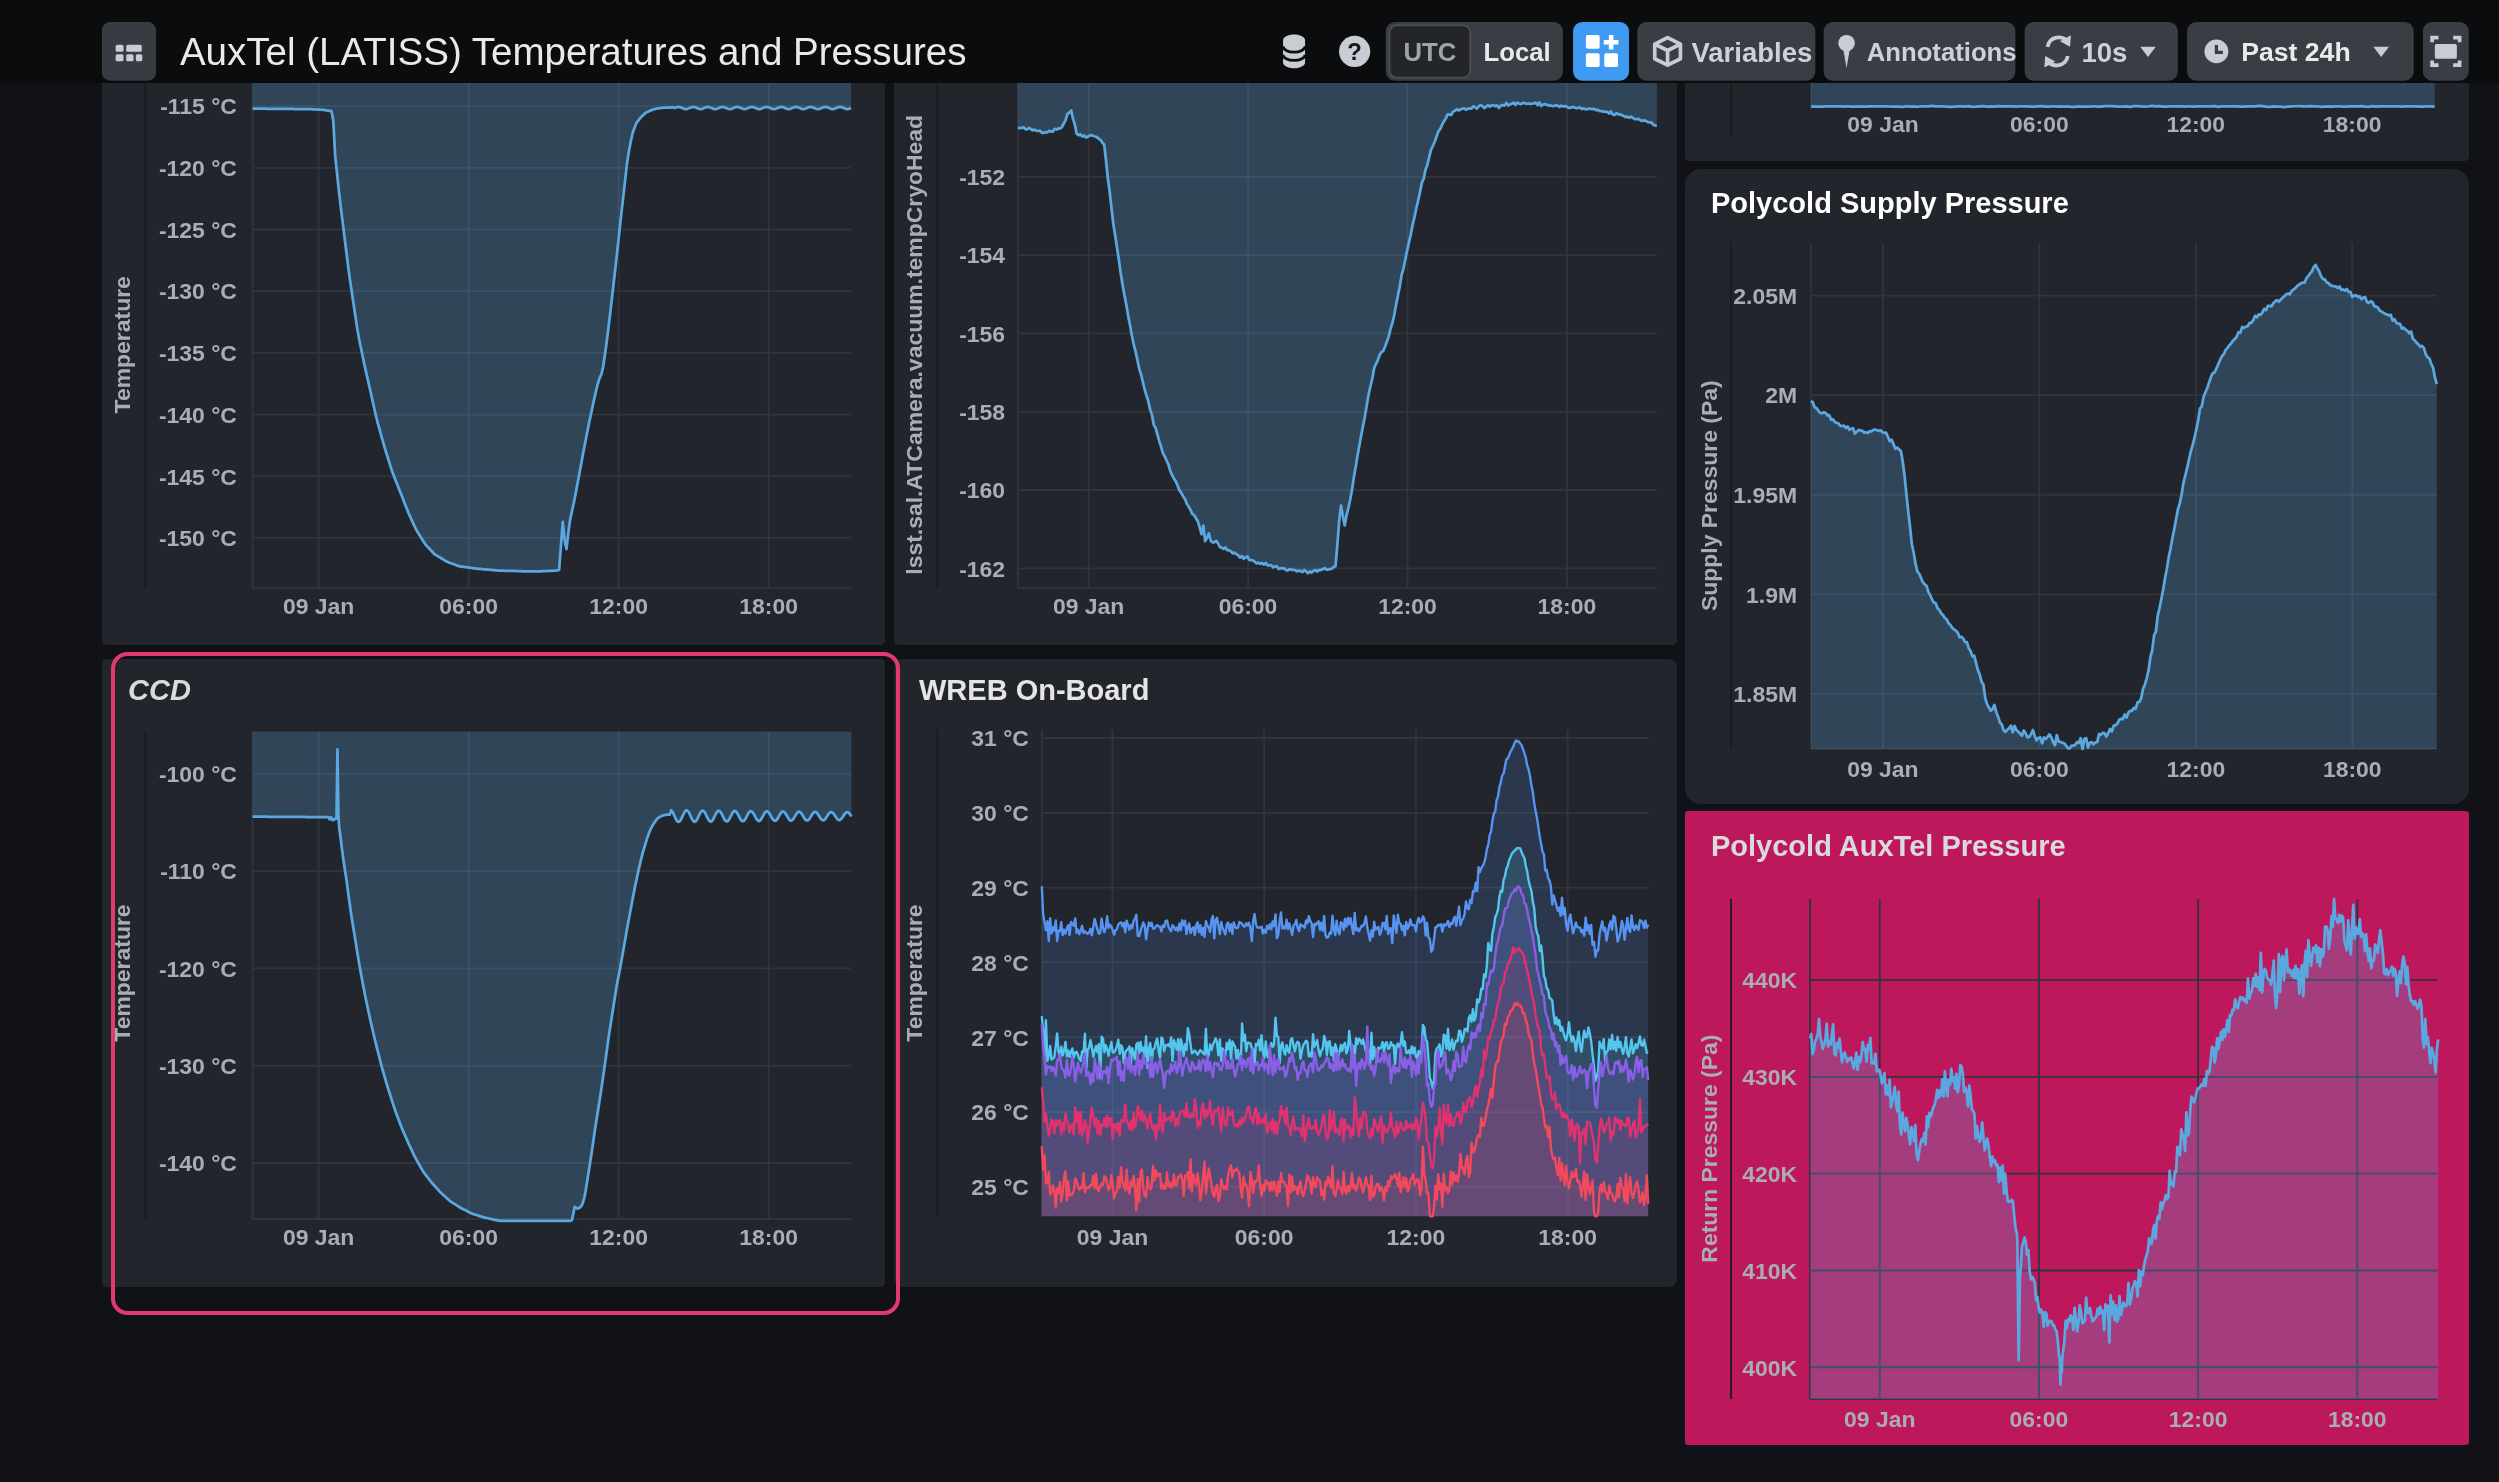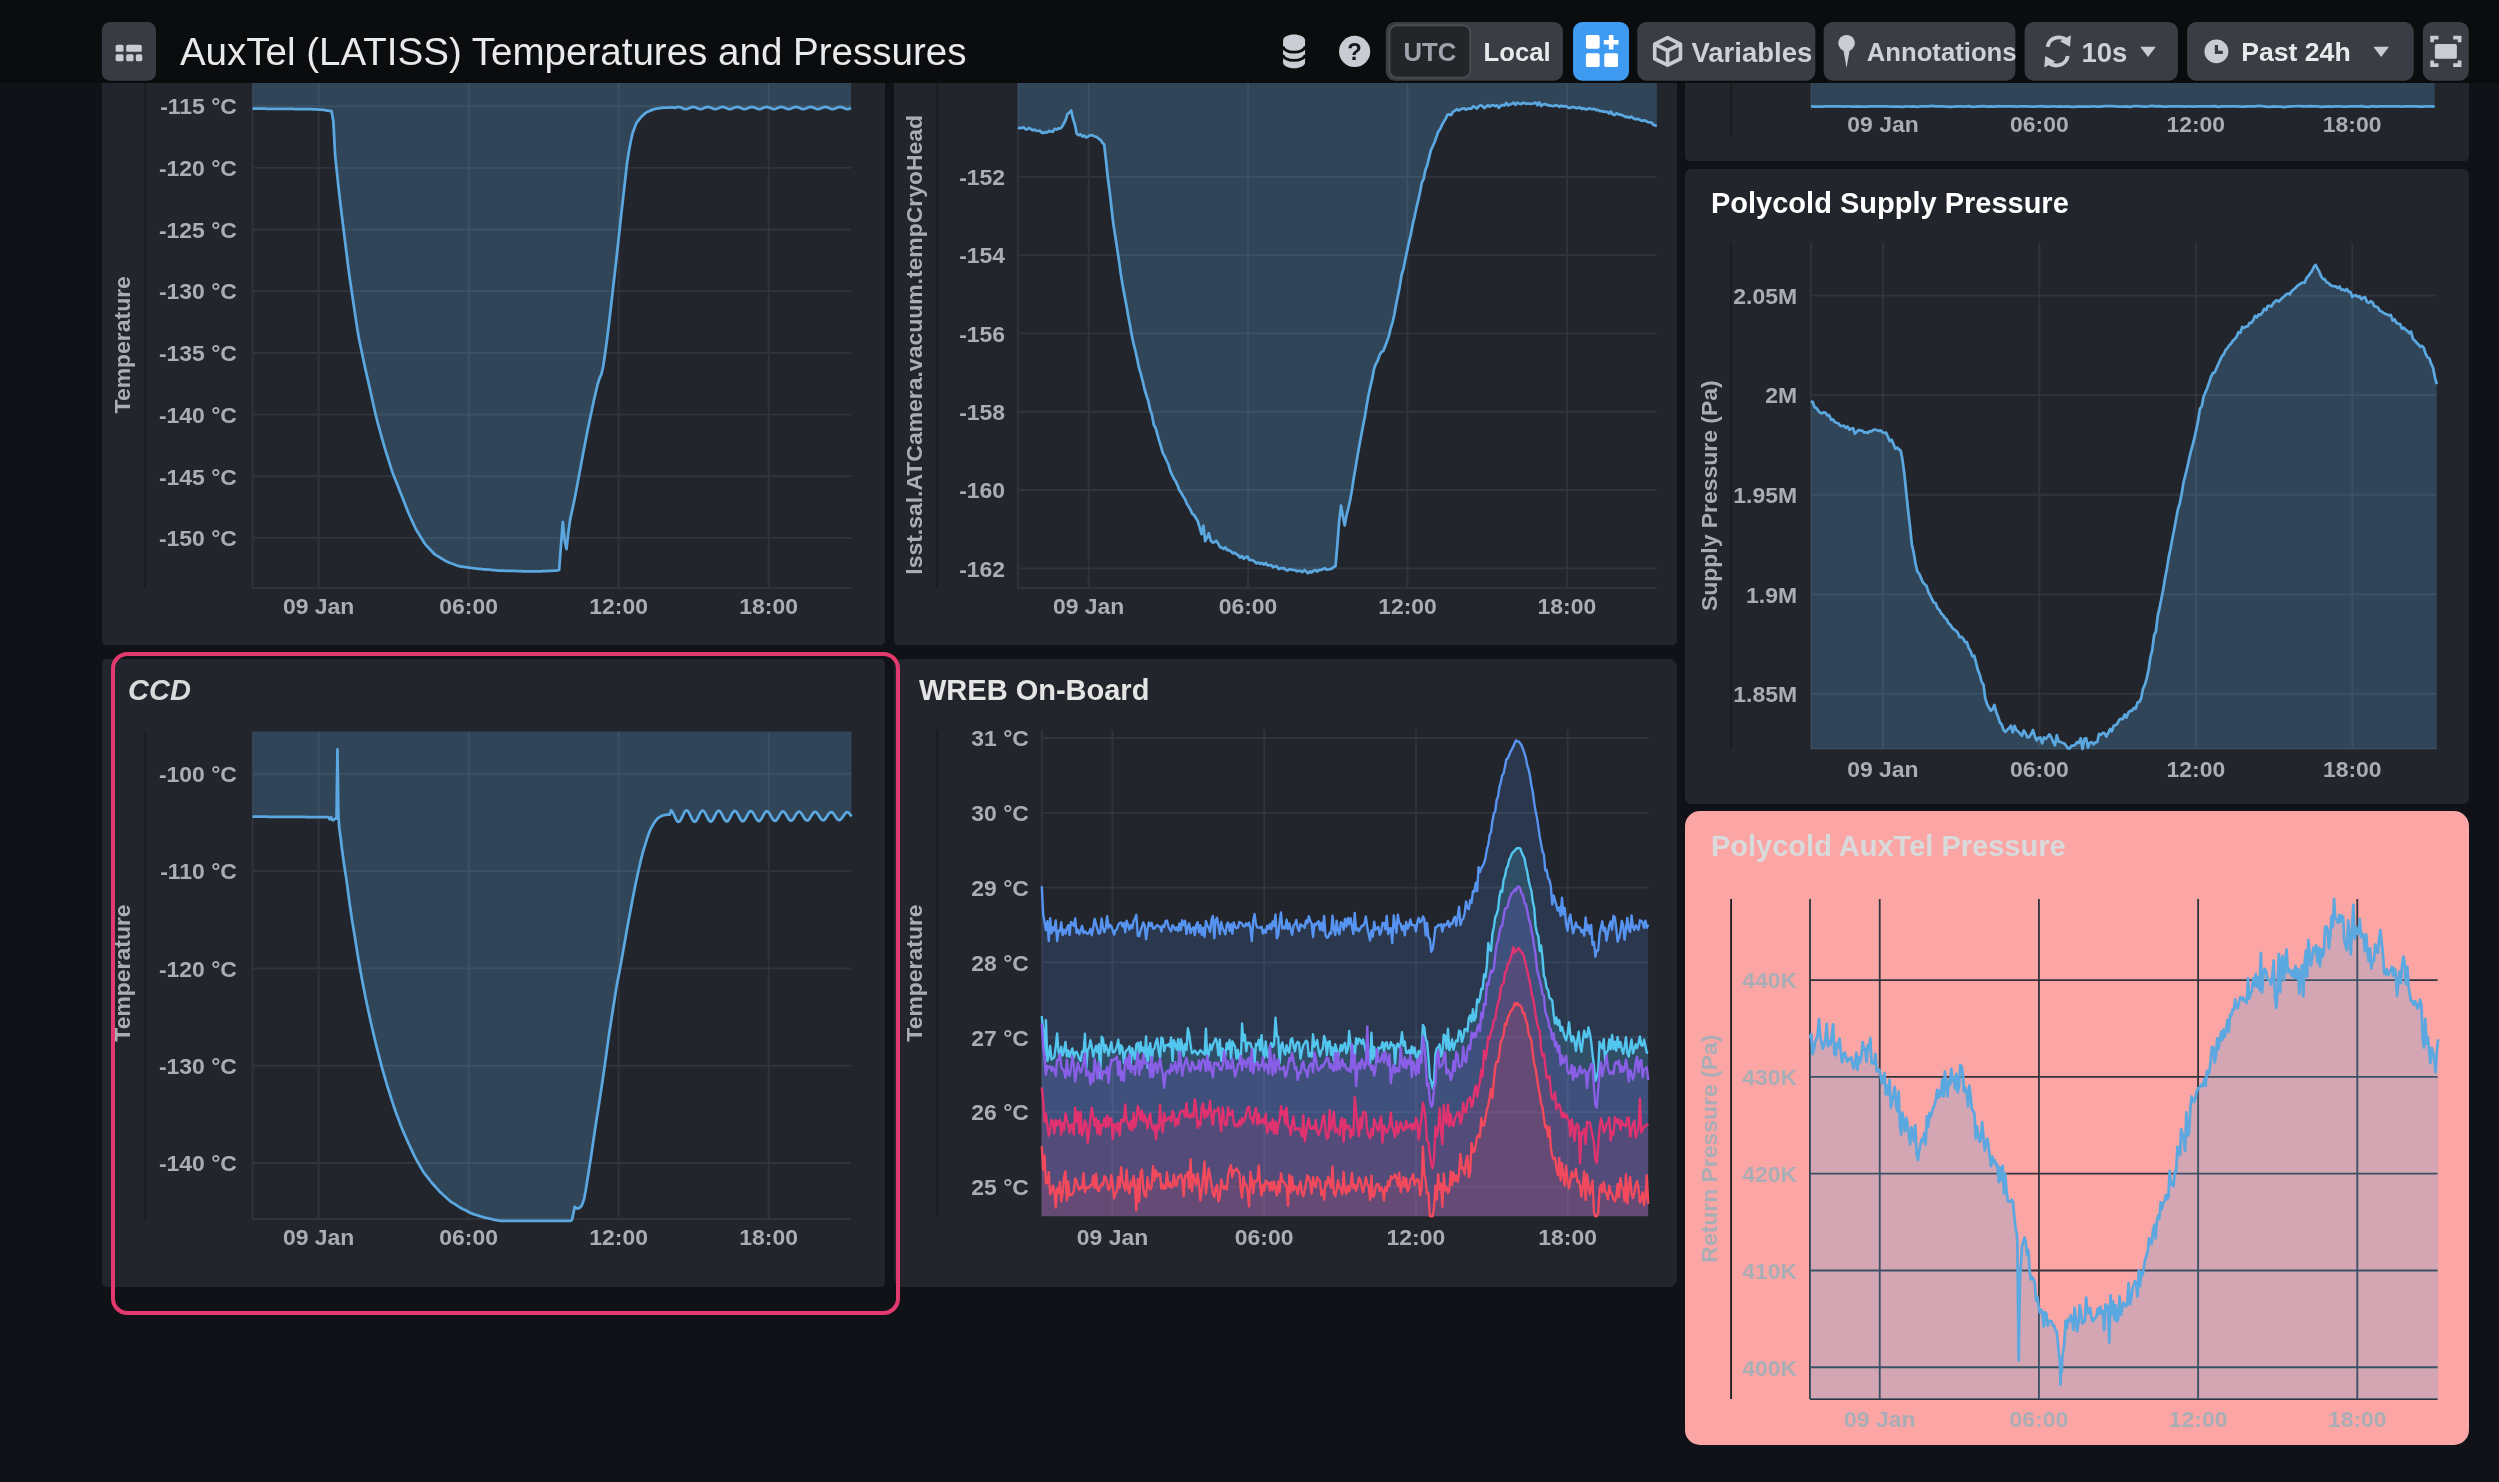--- a/index.html
+++ b/index.html
@@ -133,21 +133,21 @@
 <div style="position:absolute;left:1685px;top:-27.5px;width:784px;height:188px;background:#22252b;border-radius:4.6px;overflow:hidden;"><svg width="784" height="188" viewBox="0 0 854 205">
       <text x="215.5" y="173.0" text-anchor="middle" font-size="25" font-weight="600" fill="#a9aeb6">09 Jan</text>
       <text x="386.0" y="173.0" text-anchor="middle" font-size="25" font-weight="600" fill="#a9aeb6">06:00</text>
       <text x="556.5" y="173.0" text-anchor="middle" font-size="25" font-weight="600" fill="#a9aeb6">12:00</text>
       <text x="727.0" y="173.0" text-anchor="middle" font-size="25" font-weight="600" fill="#a9aeb6">18:00</text>
       <line x1="50.0" y1="30.0" x2="50.0" y2="178.0" stroke="#1a1c20" stroke-width="2"></line>
       <line x1="137" y1="30" x2="137" y2="149" stroke="#31343c" stroke-width="2"></line>
       <path d="M137.0 145.5L141.0 145.6L145.0 145.8L149.0 145.7L153.0 145.5L157.0 145.5L161.0 145.3L165.0 145.5L169.0 145.4L173.0 145.6L177.0 145.3L181.0 145.6L185.0 145.8L189.0 145.5L193.0 145.6L197.0 145.7L201.0 145.4L205.0 145.5L209.0 145.5L213.0 145.5L217.0 145.3L221.0 145.5L225.0 145.6L229.0 145.8L233.0 145.7L237.0 146.0L241.0 145.3L245.0 145.7L249.0 145.5L253.0 146.0L257.0 145.3L261.0 145.3L265.0 145.4L269.0 145.0L273.0 145.4L277.0 145.3L281.0 145.5L285.0 145.6L289.0 145.9L293.0 145.7L297.0 145.4L301.0 145.3L305.0 145.6L309.0 145.2L313.0 145.9L317.0 145.8L321.0 145.4L325.0 145.1L329.0 145.8L333.0 145.5L337.0 145.8L341.0 145.1L345.0 145.4L349.0 145.5L353.0 145.5L357.0 145.4L361.0 145.6L365.0 145.3L369.0 145.5L373.0 145.5L377.0 145.6L381.0 145.7L385.0 145.3L389.0 145.2L393.0 145.8L397.0 145.6L401.0 145.3L405.0 145.8L409.0 145.5L413.0 145.8L417.0 145.5L421.0 146.0L425.0 145.9L429.0 145.4L433.0 145.7L437.0 145.6L441.0 145.8L445.0 145.3L449.0 145.7L453.0 145.7L457.0 145.1L461.0 145.2L465.0 145.1L469.0 145.4L473.0 145.7L477.0 145.8L481.0 145.5L485.0 145.9L489.0 145.2L493.0 145.1L497.0 145.5L501.0 145.6L505.0 145.5L509.0 145.0L513.0 145.5L517.0 145.2L521.0 145.6L525.0 145.6L529.0 145.3L533.0 145.4L537.0 145.3L541.0 145.5L545.0 145.7L549.0 145.3L553.0 145.6L557.0 145.4L561.0 145.3L565.0 145.5L569.0 145.3L573.0 145.4L577.0 145.2L581.0 145.9L585.0 145.5L589.0 145.3L593.0 145.5L597.0 145.5L601.0 145.5L605.0 145.6L609.0 145.7L613.0 145.4L617.0 145.4L621.0 145.4L625.0 145.0L629.0 145.2L633.0 145.8L637.0 145.9L641.0 145.4L645.0 145.6L649.0 145.6L653.0 146.2L657.0 145.7L661.0 145.5L665.0 145.3L669.0 145.1L673.0 145.5L677.0 145.3L681.0 145.2L685.0 145.4L689.0 145.3L693.0 145.9L697.0 145.7L701.0 145.5L705.0 145.8L709.0 145.5L713.0 145.3L717.0 145.8L721.0 145.6L725.0 145.3L729.0 145.5L733.0 145.3L737.0 145.2L741.0 145.7L745.0 145.9L749.0 145.2L753.0 145.6L757.0 145.4L761.0 145.4L765.0 145.4L769.0 145.3L773.0 145.5L777.0 145.3L781.0 145.6L785.0 145.5L789.0 145.4L793.0 145.3L797.0 145.4L801.0 145.7L805.0 145.6L809.0 145.3L813.0 145.5L817.0 145.7L817.0 0.0L137.0 0.0Z" fill="#5ba7e0" fill-opacity="0.25"></path>
       <path d="M137.0 145.5L141.0 145.6L145.0 145.8L149.0 145.7L153.0 145.5L157.0 145.5L161.0 145.3L165.0 145.5L169.0 145.4L173.0 145.6L177.0 145.3L181.0 145.6L185.0 145.8L189.0 145.5L193.0 145.6L197.0 145.7L201.0 145.4L205.0 145.5L209.0 145.5L213.0 145.5L217.0 145.3L221.0 145.5L225.0 145.6L229.0 145.8L233.0 145.7L237.0 146.0L241.0 145.3L245.0 145.7L249.0 145.5L253.0 146.0L257.0 145.3L261.0 145.3L265.0 145.4L269.0 145.0L273.0 145.4L277.0 145.3L281.0 145.5L285.0 145.6L289.0 145.9L293.0 145.7L297.0 145.4L301.0 145.3L305.0 145.6L309.0 145.2L313.0 145.9L317.0 145.8L321.0 145.4L325.0 145.1L329.0 145.8L333.0 145.5L337.0 145.8L341.0 145.1L345.0 145.4L349.0 145.5L353.0 145.5L357.0 145.4L361.0 145.6L365.0 145.3L369.0 145.5L373.0 145.5L377.0 145.6L381.0 145.7L385.0 145.3L389.0 145.2L393.0 145.8L397.0 145.6L401.0 145.3L405.0 145.8L409.0 145.5L413.0 145.8L417.0 145.5L421.0 146.0L425.0 145.9L429.0 145.4L433.0 145.7L437.0 145.6L441.0 145.8L445.0 145.3L449.0 145.7L453.0 145.7L457.0 145.1L461.0 145.2L465.0 145.1L469.0 145.4L473.0 145.7L477.0 145.8L481.0 145.5L485.0 145.9L489.0 145.2L493.0 145.1L497.0 145.5L501.0 145.6L505.0 145.5L509.0 145.0L513.0 145.5L517.0 145.2L521.0 145.6L525.0 145.6L529.0 145.3L533.0 145.4L537.0 145.3L541.0 145.5L545.0 145.7L549.0 145.3L553.0 145.6L557.0 145.4L561.0 145.3L565.0 145.5L569.0 145.3L573.0 145.4L577.0 145.2L581.0 145.9L585.0 145.5L589.0 145.3L593.0 145.5L597.0 145.5L601.0 145.5L605.0 145.6L609.0 145.7L613.0 145.4L617.0 145.4L621.0 145.4L625.0 145.0L629.0 145.2L633.0 145.8L637.0 145.9L641.0 145.4L645.0 145.6L649.0 145.6L653.0 146.2L657.0 145.7L661.0 145.5L665.0 145.3L669.0 145.1L673.0 145.5L677.0 145.3L681.0 145.2L685.0 145.4L689.0 145.3L693.0 145.9L697.0 145.7L701.0 145.5L705.0 145.8L709.0 145.5L713.0 145.3L717.0 145.8L721.0 145.6L725.0 145.3L729.0 145.5L733.0 145.3L737.0 145.2L741.0 145.7L745.0 145.9L749.0 145.2L753.0 145.6L757.0 145.4L761.0 145.4L765.0 145.4L769.0 145.3L773.0 145.5L777.0 145.3L781.0 145.6L785.0 145.5L789.0 145.4L793.0 145.3L797.0 145.4L801.0 145.7L805.0 145.6L809.0 145.3L813.0 145.5L817.0 145.7" fill="none" stroke="#5ba7e0" stroke-width="3" stroke-linejoin="round"></path>
     </svg></div>
-<div style="position:absolute;left:1685px;top:169px;width:784px;height:635px;background:#22252b;border-radius:6px;overflow:hidden;"><svg width="784" height="635" viewBox="0 0 854 692">
+<div style="position:absolute;left:1685px;top:169px;width:784px;height:635px;background:#22252b;border-radius:16px;overflow:hidden;"><svg width="784" height="635" viewBox="0 0 854 692">
       <line x1="215.5" y1="80.0" x2="215.5" y2="632.0" stroke="#31343c" stroke-width="2"></line>
       <line x1="386.0" y1="80.0" x2="386.0" y2="632.0" stroke="#31343c" stroke-width="2"></line>
       <line x1="556.5" y1="80.0" x2="556.5" y2="632.0" stroke="#31343c" stroke-width="2"></line>
       <line x1="727.0" y1="80.0" x2="727.0" y2="632.0" stroke="#31343c" stroke-width="2"></line>
       <line x1="137.0" y1="138.0" x2="819.0" y2="138.0" stroke="#31343c" stroke-width="2"></line>
       <line x1="137.0" y1="246.5" x2="819.0" y2="246.5" stroke="#31343c" stroke-width="2"></line>
       <line x1="137.0" y1="355.0" x2="819.0" y2="355.0" stroke="#31343c" stroke-width="2"></line>
       <line x1="137.0" y1="463.5" x2="819.0" y2="463.5" stroke="#31343c" stroke-width="2"></line>
       <line x1="137.0" y1="572.0" x2="819.0" y2="572.0" stroke="#31343c" stroke-width="2"></line>
       <line x1="137" y1="632" x2="819" y2="632" stroke="#31343c" stroke-width="2"></line>
@@ -159,21 +159,21 @@
       <text x="215.5" y="663.0" text-anchor="middle" font-size="25" font-weight="600" fill="#a9aeb6">09 Jan</text>
       <text x="386.0" y="663.0" text-anchor="middle" font-size="25" font-weight="600" fill="#a9aeb6">06:00</text>
       <text x="556.5" y="663.0" text-anchor="middle" font-size="25" font-weight="600" fill="#a9aeb6">12:00</text>
       <text x="727.0" y="663.0" text-anchor="middle" font-size="25" font-weight="600" fill="#a9aeb6">18:00</text>
       <text transform="translate(35.0 356.0) rotate(-90)" text-anchor="middle" font-size="25" font-weight="600" fill="#a9aeb6">Supply Pressure (Pa)</text>
       <line x1="50.0" y1="80.0" x2="50.0" y2="632.0" stroke="#1a1c20" stroke-width="2"></line>
       <line x1="137" y1="80" x2="137" y2="632" stroke="#31343c" stroke-width="2"></line>
       <path d="M137.0 253.0L139.0 254.0L141.0 259.5L143.0 260.4L145.0 263.2L147.0 265.7L149.0 266.4L151.0 265.1L153.0 265.7L155.0 268.5L157.0 268.3L159.0 273.1L161.0 272.8L163.0 275.8L165.0 276.6L167.0 277.3L169.0 279.7L171.0 280.3L173.0 279.7L175.0 282.1L177.0 280.6L179.0 284.1L181.0 282.9L183.0 282.5L185.0 288.4L187.0 286.4L189.0 284.3L191.0 285.0L193.0 285.1L195.0 287.2L197.0 286.8L199.0 287.7L201.0 285.7L203.0 285.8L205.0 284.4L207.0 283.9L209.0 284.7L211.0 285.3L213.0 284.8L215.0 286.9L217.0 287.5L219.0 287.4L221.0 292.0L223.0 296.6L225.0 295.1L227.0 299.8L229.0 304.9L231.0 303.6L233.0 305.4L235.0 307.3L237.0 318.2L239.0 333.5L241.0 353.6L243.0 372.6L245.0 389.5L247.0 408.9L249.0 417.8L251.0 429.9L253.0 438.7L255.0 440.9L257.0 445.6L259.0 450.3L261.0 452.6L263.0 454.2L265.0 460.8L267.0 464.5L269.0 468.9L271.0 472.5L273.0 473.2L275.0 478.6L277.0 480.5L279.0 484.4L281.0 486.0L283.0 489.3L285.0 490.8L287.0 495.1L289.0 496.7L291.0 500.1L293.0 501.8L295.0 503.1L297.0 505.1L299.0 510.2L301.0 509.9L303.0 511.6L305.0 515.5L307.0 515.6L309.0 522.2L311.0 525.2L313.0 531.0L315.0 530.4L317.0 538.3L319.0 546.1L321.0 550.9L323.0 558.8L325.0 561.7L327.0 576.6L329.0 583.1L331.0 586.9L333.0 590.4L335.0 588.6L337.0 584.0L339.0 591.9L341.0 596.8L343.0 603.2L345.0 605.4L347.0 611.6L349.0 613.4L351.0 611.1L353.0 609.4L355.0 606.6L357.0 613.9L359.0 606.8L361.0 611.6L363.0 613.0L365.0 615.4L367.0 617.7L369.0 611.9L371.0 614.9L373.0 619.5L375.0 618.9L377.0 615.7L379.0 611.4L381.0 618.1L383.0 622.6L385.0 620.0L387.0 619.5L389.0 626.0L391.0 619.5L393.0 621.0L395.0 618.8L397.0 616.1L399.0 619.3L401.0 624.5L403.0 628.1L405.0 616.9L407.0 624.0L409.0 624.3L411.0 625.4L413.0 625.8L415.0 628.2L417.0 631.3L419.0 631.4L421.0 628.5L423.0 628.4L425.0 627.7L427.0 624.5L429.0 625.5L431.0 620.4L433.0 632.0L435.0 620.9L437.0 620.3L439.0 630.5L441.0 625.2L443.0 624.6L445.0 627.0L447.0 624.8L449.0 624.7L451.0 615.7L453.0 616.7L455.0 614.6L457.0 614.8L459.0 618.4L461.0 614.8L463.0 610.2L465.0 612.9L467.0 606.5L469.0 606.2L471.0 604.4L473.0 600.2L475.0 599.2L477.0 599.5L479.0 594.4L481.0 597.8L483.0 592.3L485.0 590.4L487.0 590.4L489.0 587.2L491.0 588.2L493.0 581.2L495.0 580.8L497.0 576.6L499.0 566.2L501.0 561.9L503.0 555.0L505.0 545.9L507.0 531.9L509.0 524.3L511.0 508.2L513.0 503.9L515.0 486.7L517.0 478.3L519.0 468.0L521.0 457.9L523.0 445.5L525.0 435.3L527.0 422.7L529.0 413.4L531.0 402.5L533.0 392.4L535.0 381.5L537.0 370.8L539.0 364.4L541.0 354.4L543.0 342.0L545.0 334.1L547.0 326.0L549.0 317.0L551.0 307.9L553.0 300.8L555.0 293.1L557.0 283.8L559.0 274.2L561.0 261.1L563.0 258.6L565.0 248.0L567.0 243.3L569.0 238.6L571.0 232.5L573.0 226.6L575.0 222.4L577.0 221.8L579.0 217.1L581.0 212.6L583.0 208.1L585.0 203.9L587.0 201.9L589.0 197.1L591.0 195.1L593.0 192.0L595.0 190.1L597.0 187.0L599.0 185.3L601.0 182.7L603.0 177.9L605.0 178.5L607.0 172.1L609.0 173.2L611.0 171.8L613.0 171.5L615.0 167.7L617.0 167.6L619.0 165.0L621.0 160.0L623.0 161.8L625.0 158.4L627.0 159.1L629.0 156.5L631.0 152.4L633.0 153.8L635.0 149.1L637.0 149.2L639.0 149.6L641.0 146.3L643.0 144.1L645.0 143.0L647.0 144.6L649.0 142.2L651.0 140.3L653.0 138.7L655.0 136.5L657.0 135.8L659.0 136.5L661.0 132.9L663.0 131.3L665.0 129.9L667.0 127.5L669.0 126.1L671.0 124.8L673.0 123.8L675.0 123.9L677.0 119.0L679.0 116.8L681.0 113.8L683.0 111.5L685.0 106.9L687.0 104.5L689.0 108.3L691.0 111.7L693.0 116.9L695.0 119.9L697.0 120.1L699.0 123.6L701.0 124.2L703.0 126.4L705.0 127.4L707.0 127.8L709.0 127.8L711.0 129.7L713.0 128.0L715.0 131.7L717.0 131.3L719.0 132.6L721.0 130.8L723.0 133.8L725.0 134.0L727.0 139.5L729.0 137.9L731.0 137.5L733.0 139.4L735.0 138.7L737.0 142.1L739.0 140.1L741.0 139.7L743.0 144.9L745.0 145.9L747.0 144.1L749.0 145.1L751.0 149.4L753.0 150.0L755.0 151.0L757.0 154.5L759.0 155.3L761.0 156.8L763.0 158.0L765.0 158.5L767.0 159.7L769.0 159.0L771.0 165.3L773.0 163.7L775.0 167.5L777.0 168.6L779.0 168.7L781.0 173.8L783.0 172.9L785.0 175.1L787.0 176.4L789.0 178.9L791.0 177.0L793.0 184.9L795.0 186.8L797.0 189.1L799.0 191.2L801.0 193.7L803.0 192.7L805.0 194.9L807.0 201.6L809.0 205.3L811.0 206.4L813.0 212.5L815.0 216.4L817.0 226.8L819.0 234.4L819.0 632.0L137.0 632.0Z" fill="#5ba7e0" fill-opacity="0.25"></path>
       <path d="M137.0 253.0L139.0 254.0L141.0 259.5L143.0 260.4L145.0 263.2L147.0 265.7L149.0 266.4L151.0 265.1L153.0 265.7L155.0 268.5L157.0 268.3L159.0 273.1L161.0 272.8L163.0 275.8L165.0 276.6L167.0 277.3L169.0 279.7L171.0 280.3L173.0 279.7L175.0 282.1L177.0 280.6L179.0 284.1L181.0 282.9L183.0 282.5L185.0 288.4L187.0 286.4L189.0 284.3L191.0 285.0L193.0 285.1L195.0 287.2L197.0 286.8L199.0 287.7L201.0 285.7L203.0 285.8L205.0 284.4L207.0 283.9L209.0 284.7L211.0 285.3L213.0 284.8L215.0 286.9L217.0 287.5L219.0 287.4L221.0 292.0L223.0 296.6L225.0 295.1L227.0 299.8L229.0 304.9L231.0 303.6L233.0 305.4L235.0 307.3L237.0 318.2L239.0 333.5L241.0 353.6L243.0 372.6L245.0 389.5L247.0 408.9L249.0 417.8L251.0 429.9L253.0 438.7L255.0 440.9L257.0 445.6L259.0 450.3L261.0 452.6L263.0 454.2L265.0 460.8L267.0 464.5L269.0 468.9L271.0 472.5L273.0 473.2L275.0 478.6L277.0 480.5L279.0 484.4L281.0 486.0L283.0 489.3L285.0 490.8L287.0 495.1L289.0 496.7L291.0 500.1L293.0 501.8L295.0 503.1L297.0 505.1L299.0 510.2L301.0 509.9L303.0 511.6L305.0 515.5L307.0 515.6L309.0 522.2L311.0 525.2L313.0 531.0L315.0 530.4L317.0 538.3L319.0 546.1L321.0 550.9L323.0 558.8L325.0 561.7L327.0 576.6L329.0 583.1L331.0 586.9L333.0 590.4L335.0 588.6L337.0 584.0L339.0 591.9L341.0 596.8L343.0 603.2L345.0 605.4L347.0 611.6L349.0 613.4L351.0 611.1L353.0 609.4L355.0 606.6L357.0 613.9L359.0 606.8L361.0 611.6L363.0 613.0L365.0 615.4L367.0 617.7L369.0 611.9L371.0 614.9L373.0 619.5L375.0 618.9L377.0 615.7L379.0 611.4L381.0 618.1L383.0 622.6L385.0 620.0L387.0 619.5L389.0 626.0L391.0 619.5L393.0 621.0L395.0 618.8L397.0 616.1L399.0 619.3L401.0 624.5L403.0 628.1L405.0 616.9L407.0 624.0L409.0 624.3L411.0 625.4L413.0 625.8L415.0 628.2L417.0 631.3L419.0 631.4L421.0 628.5L423.0 628.4L425.0 627.7L427.0 624.5L429.0 625.5L431.0 620.4L433.0 632.0L435.0 620.9L437.0 620.3L439.0 630.5L441.0 625.2L443.0 624.6L445.0 627.0L447.0 624.8L449.0 624.7L451.0 615.7L453.0 616.7L455.0 614.6L457.0 614.8L459.0 618.4L461.0 614.8L463.0 610.2L465.0 612.9L467.0 606.5L469.0 606.2L471.0 604.4L473.0 600.2L475.0 599.2L477.0 599.5L479.0 594.4L481.0 597.8L483.0 592.3L485.0 590.4L487.0 590.4L489.0 587.2L491.0 588.2L493.0 581.2L495.0 580.8L497.0 576.6L499.0 566.2L501.0 561.9L503.0 555.0L505.0 545.9L507.0 531.9L509.0 524.3L511.0 508.2L513.0 503.9L515.0 486.7L517.0 478.3L519.0 468.0L521.0 457.9L523.0 445.5L525.0 435.3L527.0 422.7L529.0 413.4L531.0 402.5L533.0 392.4L535.0 381.5L537.0 370.8L539.0 364.4L541.0 354.4L543.0 342.0L545.0 334.1L547.0 326.0L549.0 317.0L551.0 307.9L553.0 300.8L555.0 293.1L557.0 283.8L559.0 274.2L561.0 261.1L563.0 258.6L565.0 248.0L567.0 243.3L569.0 238.6L571.0 232.5L573.0 226.6L575.0 222.4L577.0 221.8L579.0 217.1L581.0 212.6L583.0 208.1L585.0 203.9L587.0 201.9L589.0 197.1L591.0 195.1L593.0 192.0L595.0 190.1L597.0 187.0L599.0 185.3L601.0 182.7L603.0 177.9L605.0 178.5L607.0 172.1L609.0 173.2L611.0 171.8L613.0 171.5L615.0 167.7L617.0 167.6L619.0 165.0L621.0 160.0L623.0 161.8L625.0 158.4L627.0 159.1L629.0 156.5L631.0 152.4L633.0 153.8L635.0 149.1L637.0 149.2L639.0 149.6L641.0 146.3L643.0 144.1L645.0 143.0L647.0 144.6L649.0 142.2L651.0 140.3L653.0 138.7L655.0 136.5L657.0 135.8L659.0 136.5L661.0 132.9L663.0 131.3L665.0 129.9L667.0 127.5L669.0 126.1L671.0 124.8L673.0 123.8L675.0 123.9L677.0 119.0L679.0 116.8L681.0 113.8L683.0 111.5L685.0 106.9L687.0 104.5L689.0 108.3L691.0 111.7L693.0 116.9L695.0 119.9L697.0 120.1L699.0 123.6L701.0 124.2L703.0 126.4L705.0 127.4L707.0 127.8L709.0 127.8L711.0 129.7L713.0 128.0L715.0 131.7L717.0 131.3L719.0 132.6L721.0 130.8L723.0 133.8L725.0 134.0L727.0 139.5L729.0 137.9L731.0 137.5L733.0 139.4L735.0 138.7L737.0 142.1L739.0 140.1L741.0 139.7L743.0 144.9L745.0 145.9L747.0 144.1L749.0 145.1L751.0 149.4L753.0 150.0L755.0 151.0L757.0 154.5L759.0 155.3L761.0 156.8L763.0 158.0L765.0 158.5L767.0 159.7L769.0 159.0L771.0 165.3L773.0 163.7L775.0 167.5L777.0 168.6L779.0 168.7L781.0 173.8L783.0 172.9L785.0 175.1L787.0 176.4L789.0 178.9L791.0 177.0L793.0 184.9L795.0 186.8L797.0 189.1L799.0 191.2L801.0 193.7L803.0 192.7L805.0 194.9L807.0 201.6L809.0 205.3L811.0 206.4L813.0 212.5L815.0 216.4L817.0 226.8L819.0 234.4" fill="none" stroke="#5ba7e0" stroke-width="3" stroke-linejoin="round"></path>
     </svg></div>
-<div style="position:absolute;left:1685px;top:811px;width:784px;height:634px;background:#fca5a5;border-radius:15px;overflow:hidden;"><svg width="784" height="634" viewBox="0 0 854 691">
+<div style="position:absolute;left:1685px;top:811px;width:784px;height:634px;background:#be185d;border-radius:3px;overflow:hidden;"><svg width="784" height="634" viewBox="0 0 854 691">
       <line x1="212.0" y1="96.0" x2="212.0" y2="641.0" stroke="#31343c" stroke-width="2"></line>
       <line x1="385.5" y1="96.0" x2="385.5" y2="641.0" stroke="#31343c" stroke-width="2"></line>
       <line x1="559.0" y1="96.0" x2="559.0" y2="641.0" stroke="#31343c" stroke-width="2"></line>
       <line x1="732.5" y1="96.0" x2="732.5" y2="641.0" stroke="#31343c" stroke-width="2"></line>
       <line x1="136.0" y1="184.3" x2="820.0" y2="184.3" stroke="#31343c" stroke-width="2"></line>
       <line x1="136.0" y1="289.8" x2="820.0" y2="289.8" stroke="#31343c" stroke-width="2"></line>
       <line x1="136.0" y1="395.3" x2="820.0" y2="395.3" stroke="#31343c" stroke-width="2"></line>
       <line x1="136.0" y1="500.8" x2="820.0" y2="500.8" stroke="#31343c" stroke-width="2"></line>
       <line x1="136.0" y1="606.3" x2="820.0" y2="606.3" stroke="#31343c" stroke-width="2"></line>
       <line x1="136" y1="641" x2="820" y2="641" stroke="#31343c" stroke-width="2"></line>

